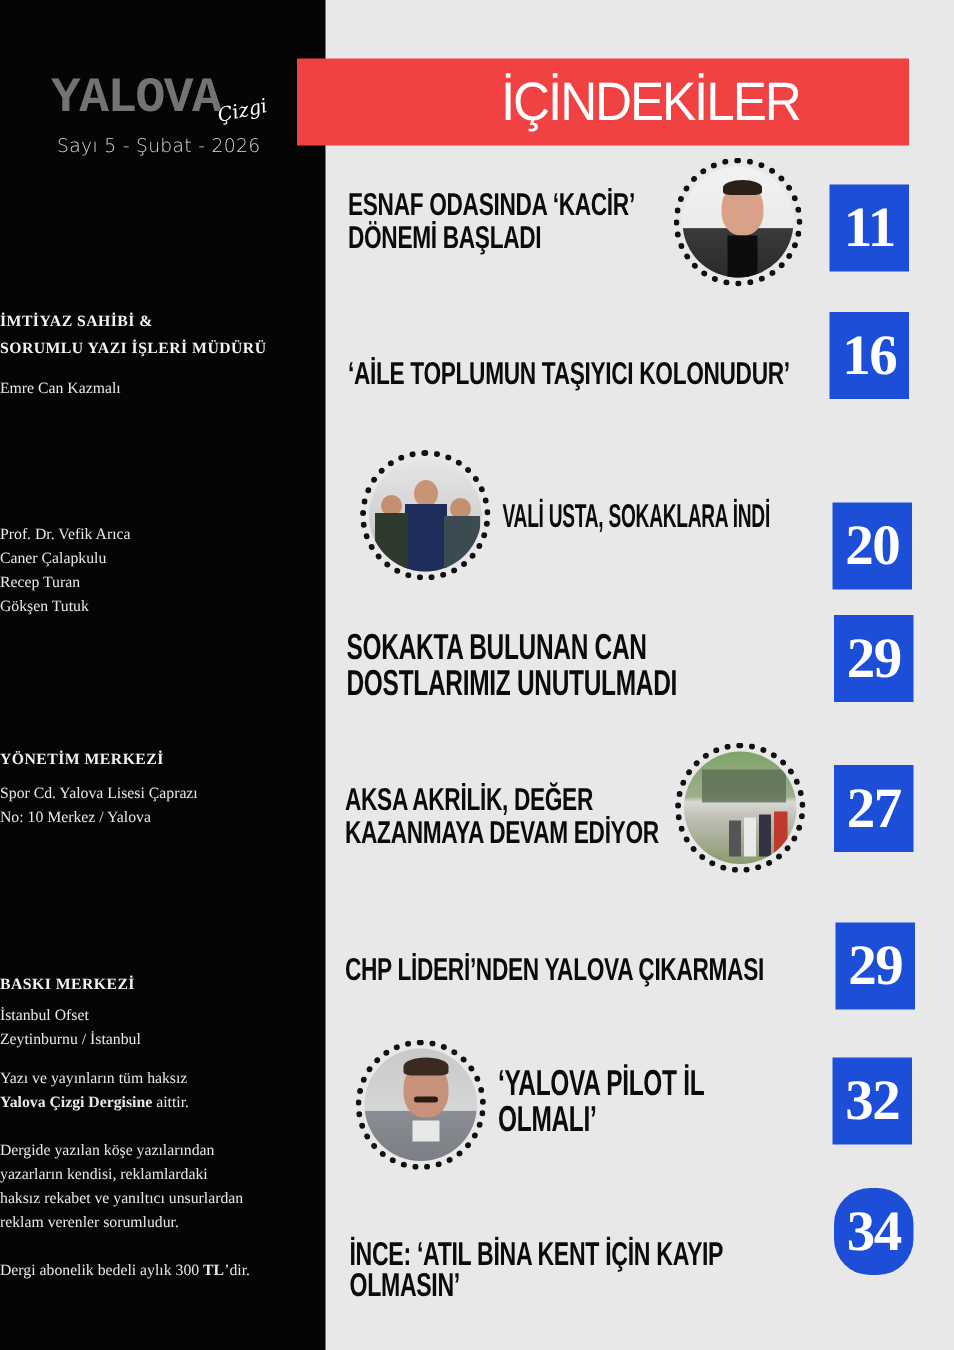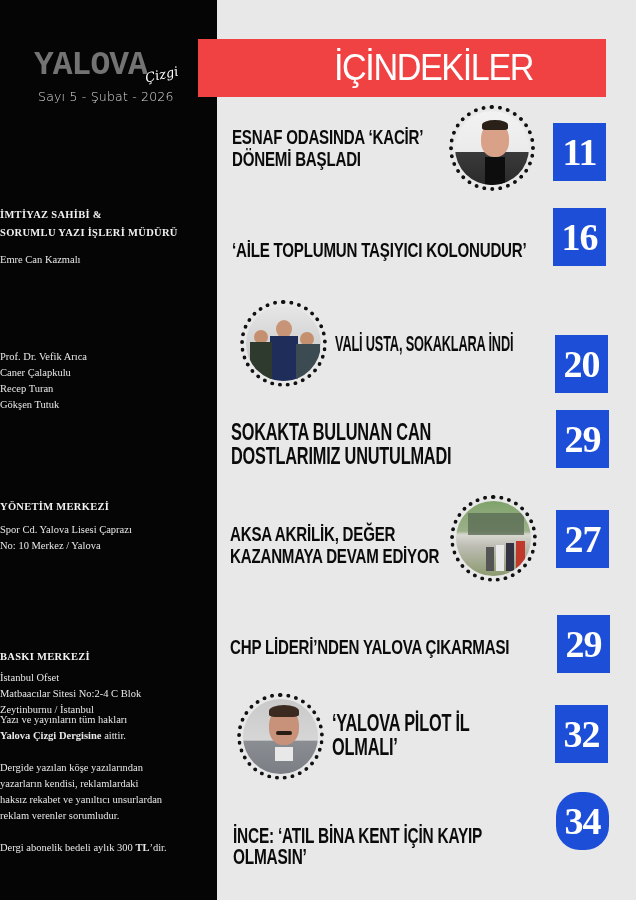--- a/index.html
+++ b/index.html
@@ -144,26 +144,25 @@
     <span class="side-heading side-text">YÖNETİM MERKEZİ</span>
     <div class="side-gap" style="height:6px"></div>
     <span class="side-text">Spor Cd. Yalova Lisesi Çaprazı</span>
     <span class="side-text">No: 10 Merkez / Yalova</span>
   </div>
 
   <div class="side-block" style="top:600px;margin-top:48px;">
     <span class="side-heading side-text">BASKI MERKEZİ</span>
     <div class="side-gap" style="height:4px"></div>
     <span class="side-text">İstanbul Ofset</span>
-    <span class="side-text">Matbaacılar Sitesi No:2-4 C Blok</span>
     <span class="side-text">Zeytinburnu / İstanbul</span>
   </div>
 
   <div class="side-block" style="top:712px;">
-    <span class="side-text">Yazı ve yayınların tüm hakları</span>
+    <span class="side-text">Yazı ve yayınların tüm haksız</span>
     <span class="side-text"><b class="side-bold">Yalova Çizgi Dergisine</b><span> aittir.</span></span>
   </div>
 
   <div class="side-block" style="top:760px;">
     <span class="side-text">Dergide yazılan köşe yazılarından</span>
     <span class="side-text">yazarların kendisi, reklamlardaki</span>
     <span class="side-text">haksız rekabet ve yanıltıcı unsurlardan</span>
     <span class="side-text">reklam verenler sorumludur.</span>
   </div>
 

